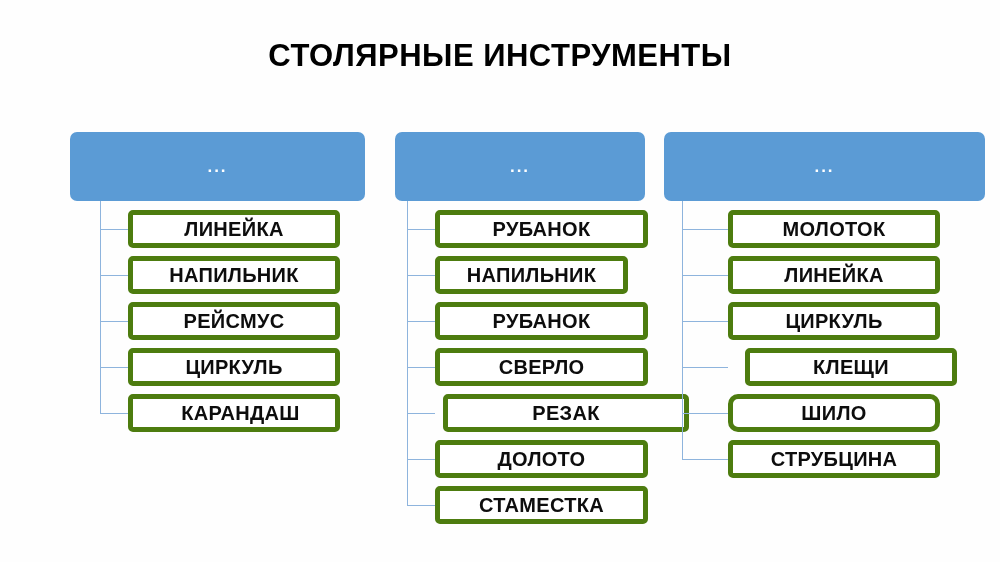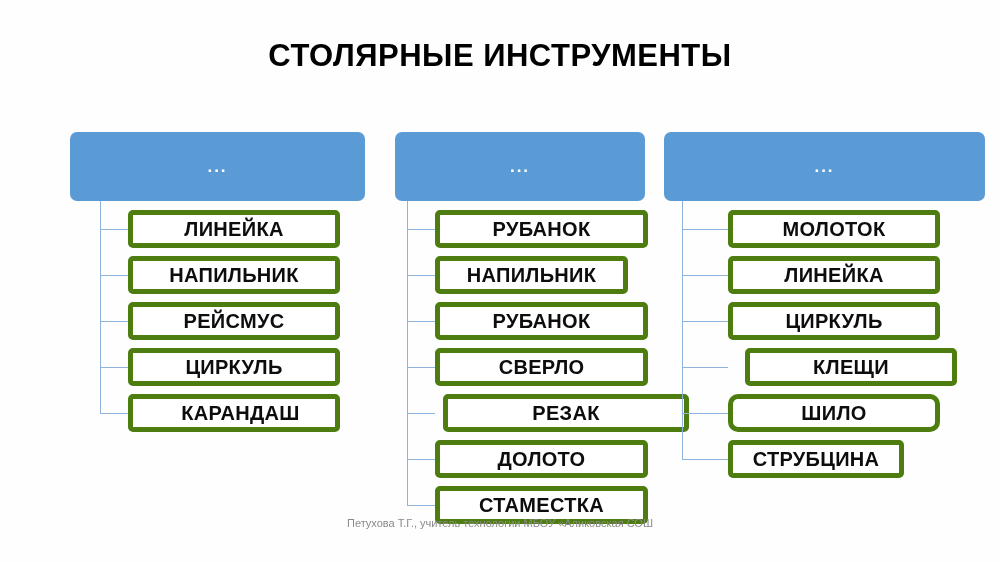--- a/index.html
+++ b/index.html
@@ -194,22 +194,21 @@
       </div>
       <div class="stub" style="left: 18px; width: 46px; top: 235px;"></div>
       <div class="item-box" style="left: 64px; width: 212px; top: 216px; margin-left: 17px;">
         <span class="item-label">КЛЕЩИ</span>
       </div>
       <div class="stub" style="left: 18px; width: 46px; top: 281px;"></div>
       <div class="item-box" style="left: 64px; width: 212px; top: 262px; border-radius: 10px;">
         <span class="item-label">ШИЛО</span>
       </div>
       <div class="stub" style="left: 18px; width: 46px; top: 327px;"></div>
-      <div class="item-box" style="left: 64px; width: 176px; top: 308px;">
+      <div class="item-box" style="left: 64px; width: 212px; top: 308px;">
         <span class="item-label">СТРУБЦИНА</span>
       </div>
     </div>
 
   <div class="footer">
-    <span class="footer-line">Петухова Т.Г., учитель технологии  МБОУ «Аликовская СОШ</span>
   </div>
 
 </div>
 
 </body></html>

